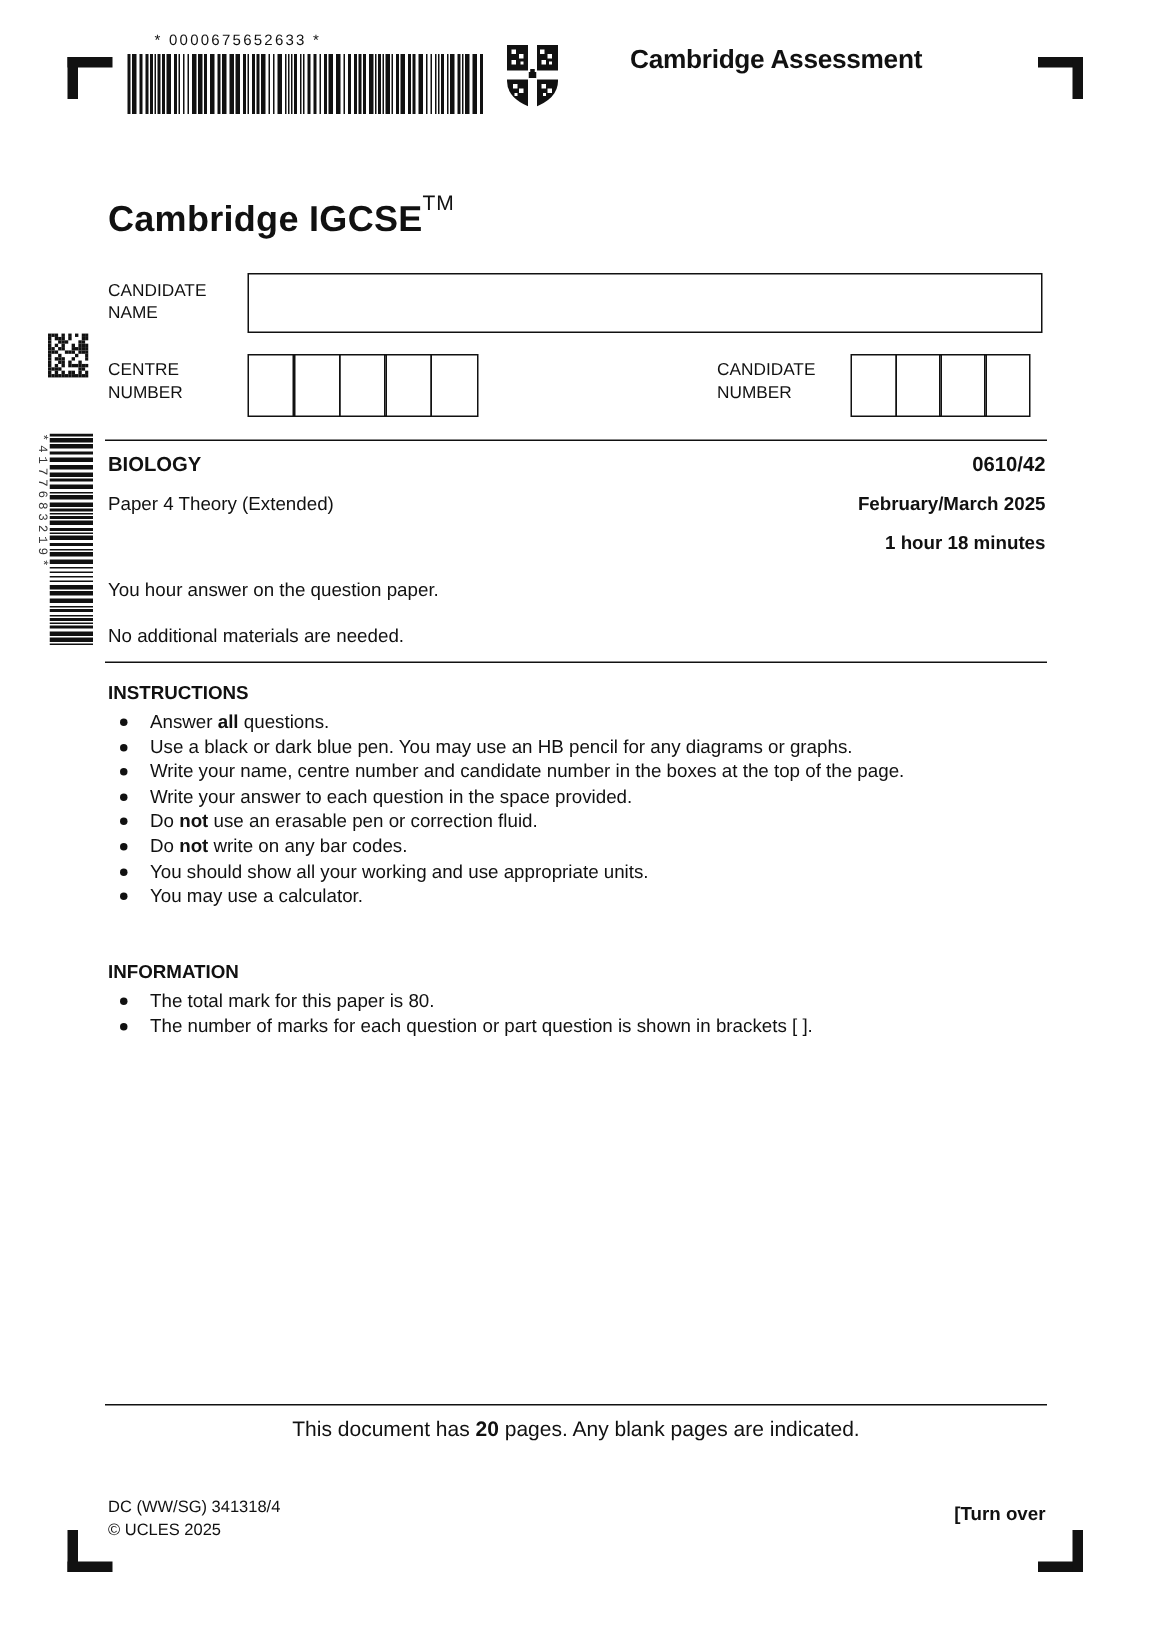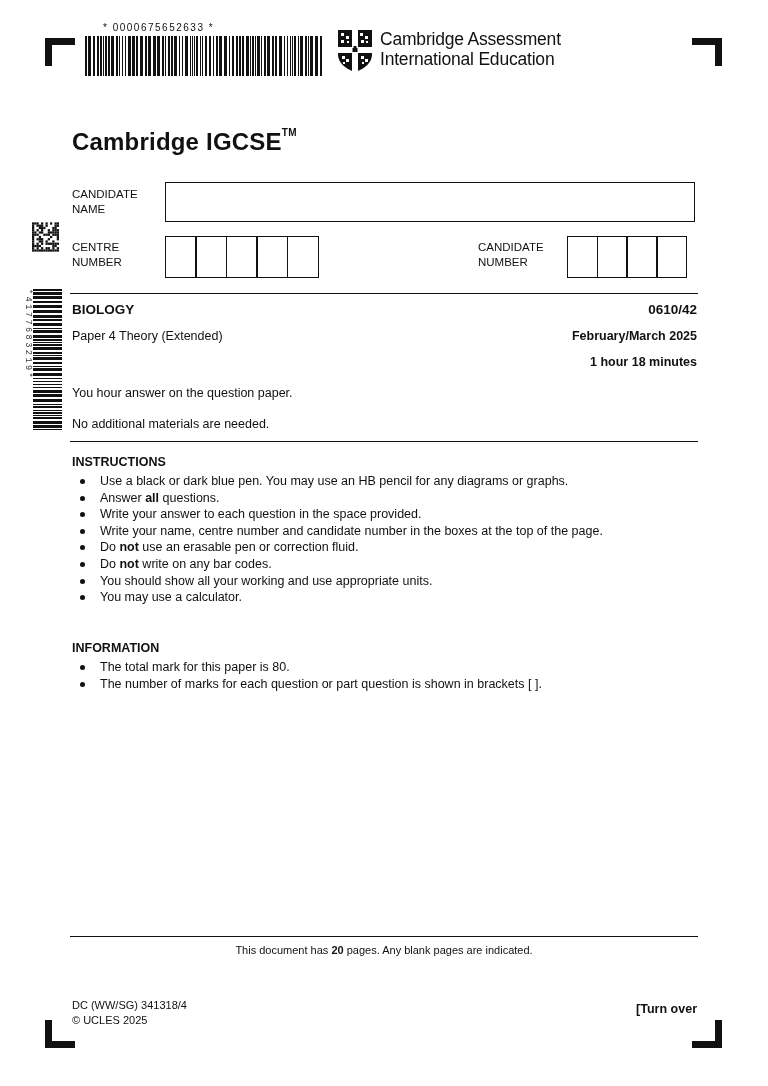--- a/index.html
+++ b/index.html
@@ -11,24 +11,24 @@
   .crop.bl{left:45px;top:1020px;border-left:7px solid #111;border-bottom:7px solid #111;}
   .crop.br{left:692px;top:1020px;border-right:7px solid #111;border-bottom:7px solid #111;}
 
   .top-barcode{position:absolute;left:85px;top:22px;width:236px;}
   .bc-label{font-size:10px;letter-spacing:1.5px;margin:0 0 3px 18px;white-space:nowrap;}
   .bc-bars{height:40px;display:flex;align-items:stretch;}
   .bc-bars i{display:block;flex:none;background:#111;}
 
   .logo{position:absolute;left:337px;top:29px;display:flex;gap:7px;align-items:flex-start;}
   .logo-text{font-size:17.5px;line-height:20px;letter-spacing:-0.2px;}
-  .logo-text .l1{font-weight:normal;}
+  .logo-text .l1{font-weight:bold;margin-left:40px;}
 
   .igcse-title{position:absolute;left:72px;top:127px;font-size:24px;font-weight:bold;letter-spacing:0.2px;}
-  .igcse-title sup{font-size:10px;font-weight:bold;vertical-align:14px;letter-spacing:0.5px;}
+  .igcse-title sup{font-size:14px;font-weight:normal;vertical-align:14px;letter-spacing:0.5px;}
 
   .field-label{position:absolute;font-size:11.5px;line-height:14.5px;white-space:pre-line;}
   .name-box{position:absolute;left:165px;top:182px;width:530px;height:40px;border:1.6px solid #111;box-sizing:border-box;}
   .cellrow{position:absolute;top:236px;display:flex;height:42px;box-sizing:border-box;}
   .cellrow .cell{box-sizing:border-box;border:1.6px solid #111;margin-left:-1.6px;height:42px;}
   .cellrow .cell:first-child{margin-left:0;}
 
   .datamatrix{position:absolute;left:32px;top:222px;}
 
   .side-barcode{position:absolute;left:21px;top:289px;display:flex;}
@@ -46,21 +46,21 @@
   .duration-row{top:355px;justify-content:flex-end;}
   .note{position:absolute;left:72px;font-size:12.5px;}
 
   .section{position:absolute;left:72px;width:626px;font-size:12.5px;}
   .section h2{margin:0;font-size:12.5px;font-weight:bold;}
   .section ul{list-style:none;margin:4px 0 0 0;padding:0;}
   .section li{position:relative;padding-left:28px;line-height:16.6px;}
   .section li::before{content:"";position:absolute;left:8px;top:6px;width:5px;height:5px;border-radius:50%;background:#111;}
   .b{font-weight:bold;}
 
-  .pages-note{position:absolute;left:70px;top:944px;width:628px;text-align:center;font-size:11px;}
+  .pages-note{position:absolute;left:70px;top:944px;width:628px;text-align:center;font-size:14px;}
   .dc-block{position:absolute;left:72px;top:998px;font-size:11px;line-height:14.5px;}
   .turn-over{position:absolute;left:72px;top:1002px;width:625px;text-align:right;font-weight:bold;font-size:12.5px;}
 </style>
 </head>
 <body>
 
 <div class="page">
 
   <div class="crop tl"></div>
   <div class="crop tr"></div>
@@ -162,21 +162,20 @@
         <rect x="5" y="27" width="3" height="3"></rect>
           <rect x="9" y="30" width="3" height="3"></rect>
           <rect x="6" y="33" width="2" height="2"></rect>
         <rect x="24" y="27" width="3" height="3"></rect>
           <rect x="28" y="30" width="3" height="3"></rect>
           <rect x="25" y="33" width="2" height="2"></rect>
       </g>
     </svg>
     <div class="logo-text">
       <div class="l1">Cambridge Assessment</div>
-      <div class="l2">International Education</div>
     </div>
   </div>
 
   <div class="igcse-title"><span>Cambridge IGCSE</span><sup>TM</sup></div>
 
   <div class="field-label" style="left:72px;top:187px;">CANDIDATE
 NAME</div>
   <div class="name-box"></div>
 
   <div class="field-label" style="left:72px;top:240px;">CENTRE
@@ -356,24 +355,24 @@
   </div>
 
   <div class="note" style="top:386px;">You hour answer on the question paper.</div>
   <div class="note" style="top:417px;">No additional materials are needed.</div>
 
   <div class="rule" style="top:441px;"></div>
 
   <div class="section" style="top:455px;">
     <h2>INSTRUCTIONS</h2>
     <ul id="instructions-list">
+        <li><span>Answer </span><span class="b">all</span><span> questions.</span></li>
         <li><span>Use a black or dark blue pen. You may use an HB pencil for any diagrams or graphs.</span></li>
-        <li><span>Answer </span><span class="b">all</span><span> questions.</span></li>
+        <li><span>Write your name, centre number and candidate number in the boxes at the top of the page.</span></li>
         <li><span>Write your answer to each question in the space provided.</span></li>
-        <li><span>Write your name, centre number and candidate number in the boxes at the top of the page.</span></li>
         <li><span>Do </span><span class="b">not</span><span> use an erasable pen or correction fluid.</span></li>
         <li><span>Do </span><span class="b">not</span><span> write on any bar codes.</span></li>
         <li><span>You should show all your working and use appropriate units.</span></li>
         <li><span>You may use a calculator.</span></li>
       </ul>
   </div>
 
   <div class="section" style="top:641px;">
     <h2>INFORMATION</h2>
     <ul id="information-list">

